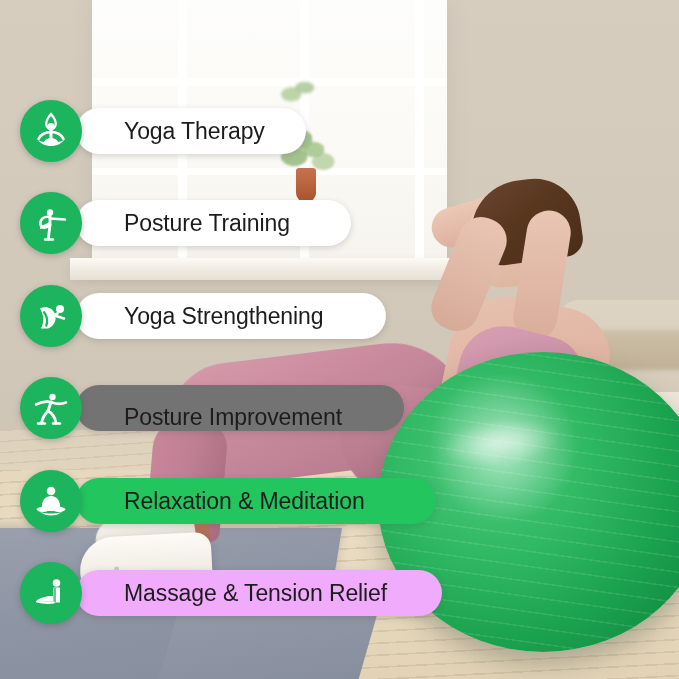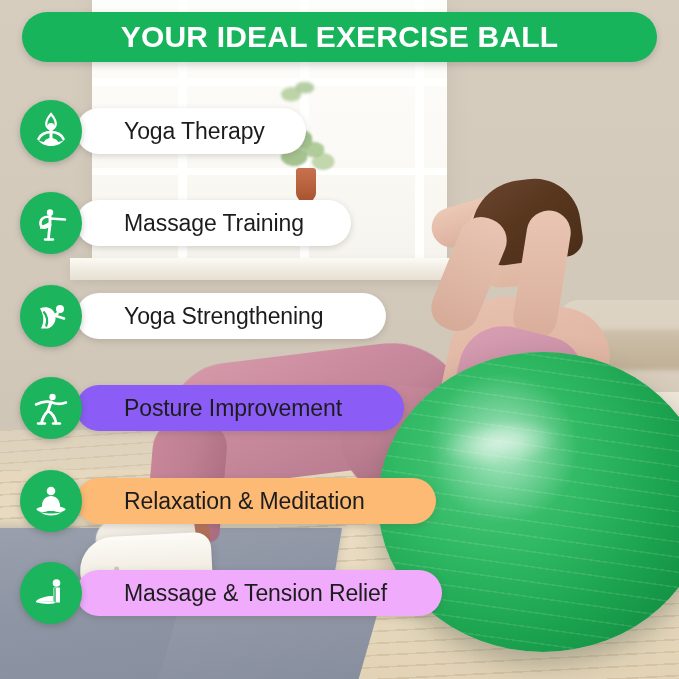--- a/index.html
+++ b/index.html
@@ -353,23 +353,20 @@
     <div class="forearm"></div>
     <div class="top"></div>
     <div class="waist"></div>
     <div class="thigh2"></div>
 
     <div class="ball"></div>
     <div class="ball-rings"></div>
     <div class="ball-spec"></div>
   </div>
 
-  <div class="banner" style="background: rgb(23, 180, 92);">
-    <span class="banner-text" style="color: rgb(255, 255, 255);">YOUR IDEAL EXERCISE BALL</span>
-  </div>
 
   <div class="rows">
 
     <div class="row" id="row0" style="top: 100px;">
       <div class="pill" id="pill0" style="width: 230px; background: rgb(255, 255, 255);">
         <span class="pill-label" style="color: rgb(28, 28, 28);">Yoga Therapy</span>
       </div>
       <div class="icon-circle" style="background: rgb(28, 180, 92);">
         <svg width="40" height="40" viewBox="0 0 40 40">
           <path d="M20 3 C15 9 14 14 17 17 C19 19 21 19 23 17 C26 14 25 9 20 3 Z" fill="none" stroke="#fff" stroke-width="2.1"></path>
@@ -378,21 +375,21 @@
           <path d="M20 21 C14 21 9 24 7.5 28" stroke="#fff" stroke-width="2.6" fill="none" stroke-linecap="round"></path>
           <path d="M20 21 C26 21 31 24 32.5 28" stroke="#fff" stroke-width="2.6" fill="none" stroke-linecap="round"></path>
           <path d="M7 29 C10 33.5 16 35 20 35 C24 35 30 33.5 33 29 C30 31 25 31.5 20 31.5 C15 31.5 10 31 7 29 Z" fill="#fff"></path>
           <path d="M20 27 C16 27 13 29.5 12.5 32 L27.5 32 C27 29.5 24 27 20 27 Z" fill="#fff"></path>
         </svg>
       </div>
     </div>
 
     <div class="row" id="row1" style="top: 192px;">
       <div class="pill" id="pill1" style="width: 275px; background: rgb(255, 255, 255);">
-        <span class="pill-label" style="color: rgb(28, 28, 28);">Massage Training</span>
+        <span class="pill-label" style="color: rgb(28, 28, 28);">Posture Training</span>
       </div>
       <div class="icon-circle" style="background: rgb(28, 180, 92);">
         <svg width="40" height="40" viewBox="0 0 40 40">
           <circle cx="19" cy="9.5" r="3.2" fill="#fff"></circle>
           <path d="M19 12.5 L19 22" stroke="#fff" stroke-width="2.8" stroke-linecap="round"></path>
           <path d="M19 15.5 L34 16.5" stroke="#fff" stroke-width="2.6" stroke-linecap="round"></path>
           <path d="M19 14 C13 13 9 16 9.5 21 C10 25 14 25.5 17 23.5" stroke="#fff" stroke-width="2.6" fill="none" stroke-linecap="round"></path>
           <path d="M19 22 C15 24 11.5 25.5 9 26 L9.5 23 C12.5 22.2 16 20.5 19 18.5 Z" fill="#fff"></path>
           <path d="M19 22 L18 30 L17.5 36" stroke="#fff" stroke-width="2.8" stroke-linecap="round" fill="none"></path>
           <path d="M14 36.5 L22 36.5" stroke="#fff" stroke-width="2.4" stroke-linecap="round"></path>
@@ -409,38 +406,38 @@
           <circle cx="29" cy="13" r="4" fill="#fff"></circle>
           <path d="M26.5 17.5 C23 19 20.5 21 19 24" stroke="#fff" stroke-width="2.8" fill="none" stroke-linecap="round"></path>
           <path d="M9 12.5 C15 9.5 22 12 24 18 C26 24 23 30.5 17 32.5 L10 32.5 C13 27 13.5 20 9 12.5 Z" fill="#fff"></path>
           <path d="M12.5 15.5 C16 19.5 17 25.5 15 30.5" fill="none" stroke="#1cb45c" stroke-width="2.2"></path>
           <path d="M25 20 L33 22.5" stroke="#fff" stroke-width="2.6" stroke-linecap="round"></path>
         </svg>
       </div>
     </div>
 
     <div class="row" id="row3" style="top: 377px;">
-      <div class="pill" id="pill3" style="width: 328px; background: #8b5cf6;">
+      <div class="pill" id="pill3" style="width: 328px; background: #737373; align-items: flex-end;">
         <span class="pill-label" style="color: rgb(28, 28, 28);">Posture Improvement</span>
       </div>
       <div class="icon-circle" style="background: rgb(28, 180, 92);">
         <svg width="40" height="40" viewBox="0 0 40 40">
           <circle cx="21.5" cy="9" r="3.2" fill="#fff"></circle>
           <path d="M5 16.5 C11 13.5 17 13 21 14.5 C25 16 30 16.5 35 14.5" stroke="#fff" stroke-width="2.6" fill="none" stroke-linecap="round"></path>
           <path d="M20 14 L17 23" stroke="#fff" stroke-width="3" fill="none" stroke-linecap="round"></path>
           <path d="M17 23 C14 26 11.5 30 10.5 35" stroke="#fff" stroke-width="2.9" fill="none" stroke-linecap="round"></path>
           <path d="M17 23 C21 25 24 29 25 35" stroke="#fff" stroke-width="2.9" fill="none" stroke-linecap="round"></path>
           <path d="M7 35.5 L14 35.5" stroke="#fff" stroke-width="2.4" stroke-linecap="round"></path>
           <path d="M22 35.5 L29 35.5" stroke="#fff" stroke-width="2.4" stroke-linecap="round"></path>
         </svg>
       </div>
     </div>
 
     <div class="row" id="row4" style="top: 470px;">
-      <div class="pill" id="pill4" style="width: 360px; background: #fdba74;">
+      <div class="pill" id="pill4" style="width: 360px; background: #22c55e;">
         <span class="pill-label" style="color: rgb(28, 28, 28);">Relaxation &amp; Meditation</span>
       </div>
       <div class="icon-circle" style="background: rgb(28, 180, 92);">
         <svg width="40" height="40" viewBox="0 0 40 40">
           <circle cx="20" cy="10" r="4.3" fill="#fff"></circle>
           <path d="M20 15 C15 15 11.5 18.5 11 24 C10.7 27 11.5 29 13 30 L27 30 C28.5 29 29.3 27 29 24 C28.5 18.5 25 15 20 15 Z" fill="#fff"></path>
           <path d="M6 27.5 C9 25.5 13 25 16 26.5 C18 27.5 18.5 29 17 30 C13.5 32 9 31 6.5 29.5 C5.5 29 5.2 28 6 27.5 Z" fill="#fff"></path>
           <path d="M34 27.5 C31 25.5 27 25 24 26.5 C22 27.5 21.5 29 23 30 C26.5 32 31 31 33.5 29.5 C34.5 29 34.8 28 34 27.5 Z" fill="#fff"></path>
           <path d="M9 31 C12 33.5 16 34.5 20 34.5 C24 34.5 28 33.5 31 31 C27 32.2 23.5 32.5 20 32.5 C16.5 32.5 13 32.2 9 31 Z" fill="#fff"></path>
         </svg>

